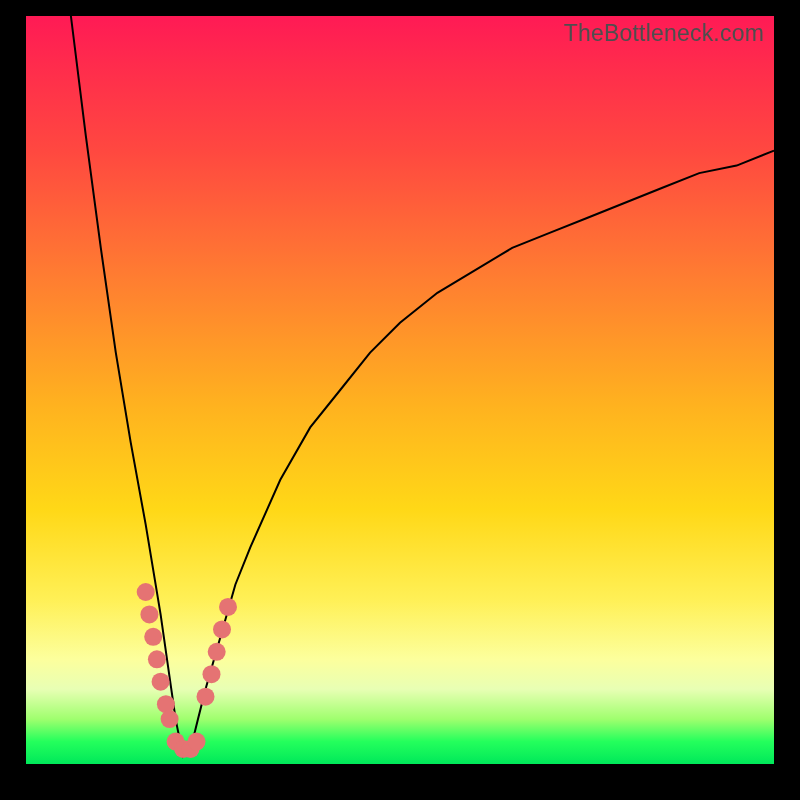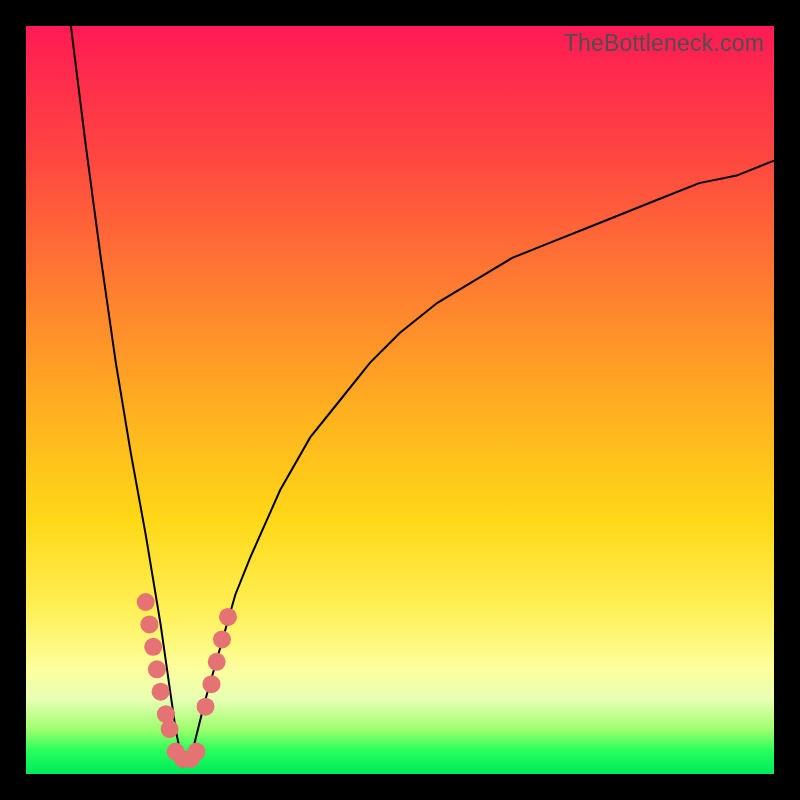--- a/index.html
+++ b/index.html
@@ -15,21 +15,21 @@
     position: absolute;
     left: 0;
     top: 0;
     width: 800px;
     height: 800px;
     background: #000;
   }
   .plot {
     position: absolute;
     left: 26px;
-    top: 26px;
+    top: 16px;
     width: 748px;
     height: 748px;
     
     background: linear-gradient(
       to bottom,
       #ff1a55 0%,
       #ff2a4d 6%,
       #ff4840 18%,
       #ff7a32 34%,
       #ffb21f 52%,

